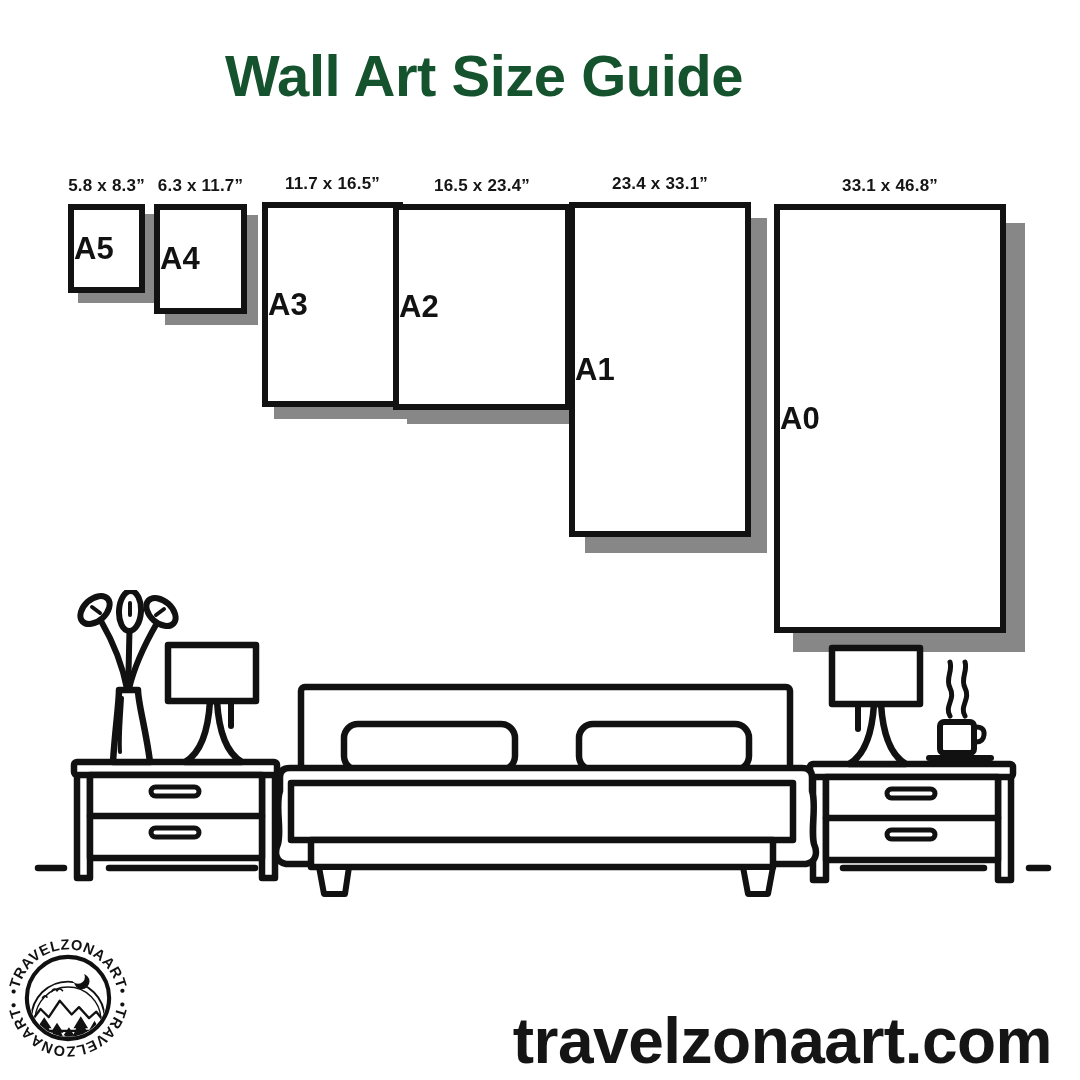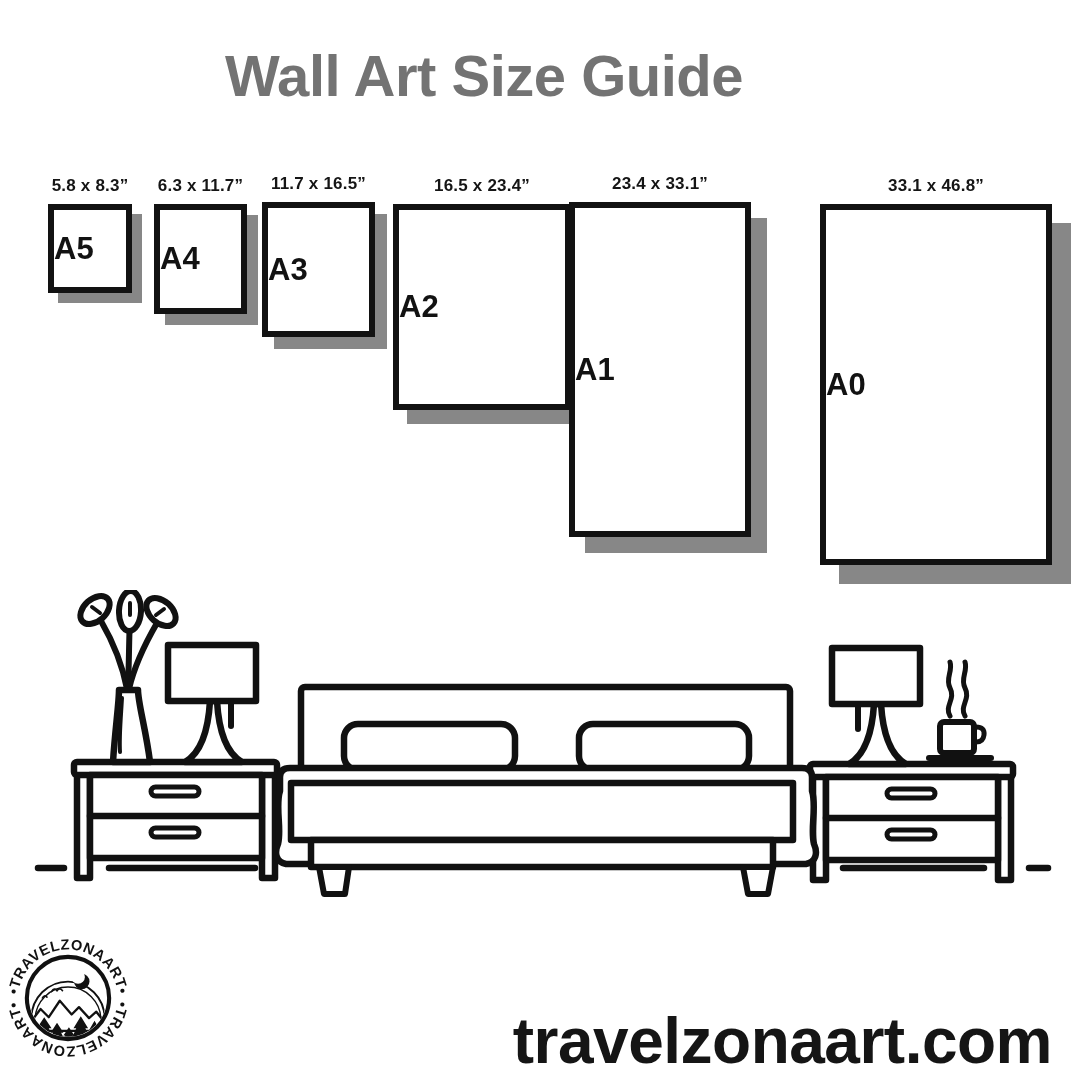--- a/index.html
+++ b/index.html
@@ -3,40 +3,40 @@
 <meta charset="utf-8">
 <style>
   html,body{margin:0;padding:0;}
   body{
     width:1080px;height:1080px;position:relative;overflow:hidden;
     background:#ffffff;color:#111111;
     font-family:"Liberation Sans","DejaVu Sans",sans-serif;
   }
   .title{
     position:absolute;top:42px;left:0;width:968px;text-align:center;
-    font-size:58px;font-weight:bold;letter-spacing:-0.5px;margin:0;color:#737373;
+    font-size:58px;font-weight:bold;letter-spacing:-0.5px;margin:0;color:#14532d;
   }
   .paper-wrap{position:absolute;}
   .paper{
     position:absolute;inset:0;background:#ffffff;border:6px solid #121212;
     display:flex;align-items:center;justify-content:flex-start;
     font-weight:bold;font-size:31px;color:#121212;
     box-shadow:var(--sh) var(--sh) 0 0 #878787;
   }
   .dim{
     position:absolute;bottom:100%;margin-bottom:8px;left:50%;
     transform:translateX(-50%);white-space:nowrap;
     font-weight:bold;font-size:17px;letter-spacing:0.2px;color:#151515;
   }
-  .a5{left:48px; top:204px;width:84px; height:89px; --sh:10px;}
+  .a5{left:68px; top:204px;width:61px; height:89px;padding-left:16px; --sh:10px;}
   .a4{left:154px;top:204px;width:93px; height:110px;--sh:11px;}
-  .a3{left:262px;top:202px;width:113px;height:135px;--sh:12px;}
+  .a3{left:262px;top:202px;width:113px;height:205px;padding-left:28px;--sh:12px;}
   .a2{left:393px;top:204px;width:178px;height:206px;--sh:14px;}
   .a1{left:569px;top:202px;width:182px;height:335px;--sh:16px;}
-  .a0{left:820px;top:204px;width:232px;height:361px;--sh:19px;}
+  .a0{left:774px;top:204px;width:232px;height:429px;--sh:19px;}
   .scene{position:absolute;left:0;top:590px;width:1080px;height:310px;}
   .logo{position:absolute;left:4px;top:934px;width:128px;height:128px;}
   .website{
     position:absolute;top:1004px;right:28px;
     font-size:64px;font-weight:bold;letter-spacing:-0.5px;color:#151515;
   }
   svg .ln{stroke:#111111;stroke-width:6.5;fill:none;stroke-linecap:round;stroke-linejoin:round;}
   svg .fw{stroke:#111111;stroke-width:6.5;fill:#ffffff;stroke-linecap:round;stroke-linejoin:round;}
   svg .thin{stroke:#111111;stroke-width:4;fill:none;stroke-linecap:round;}
 </style>

